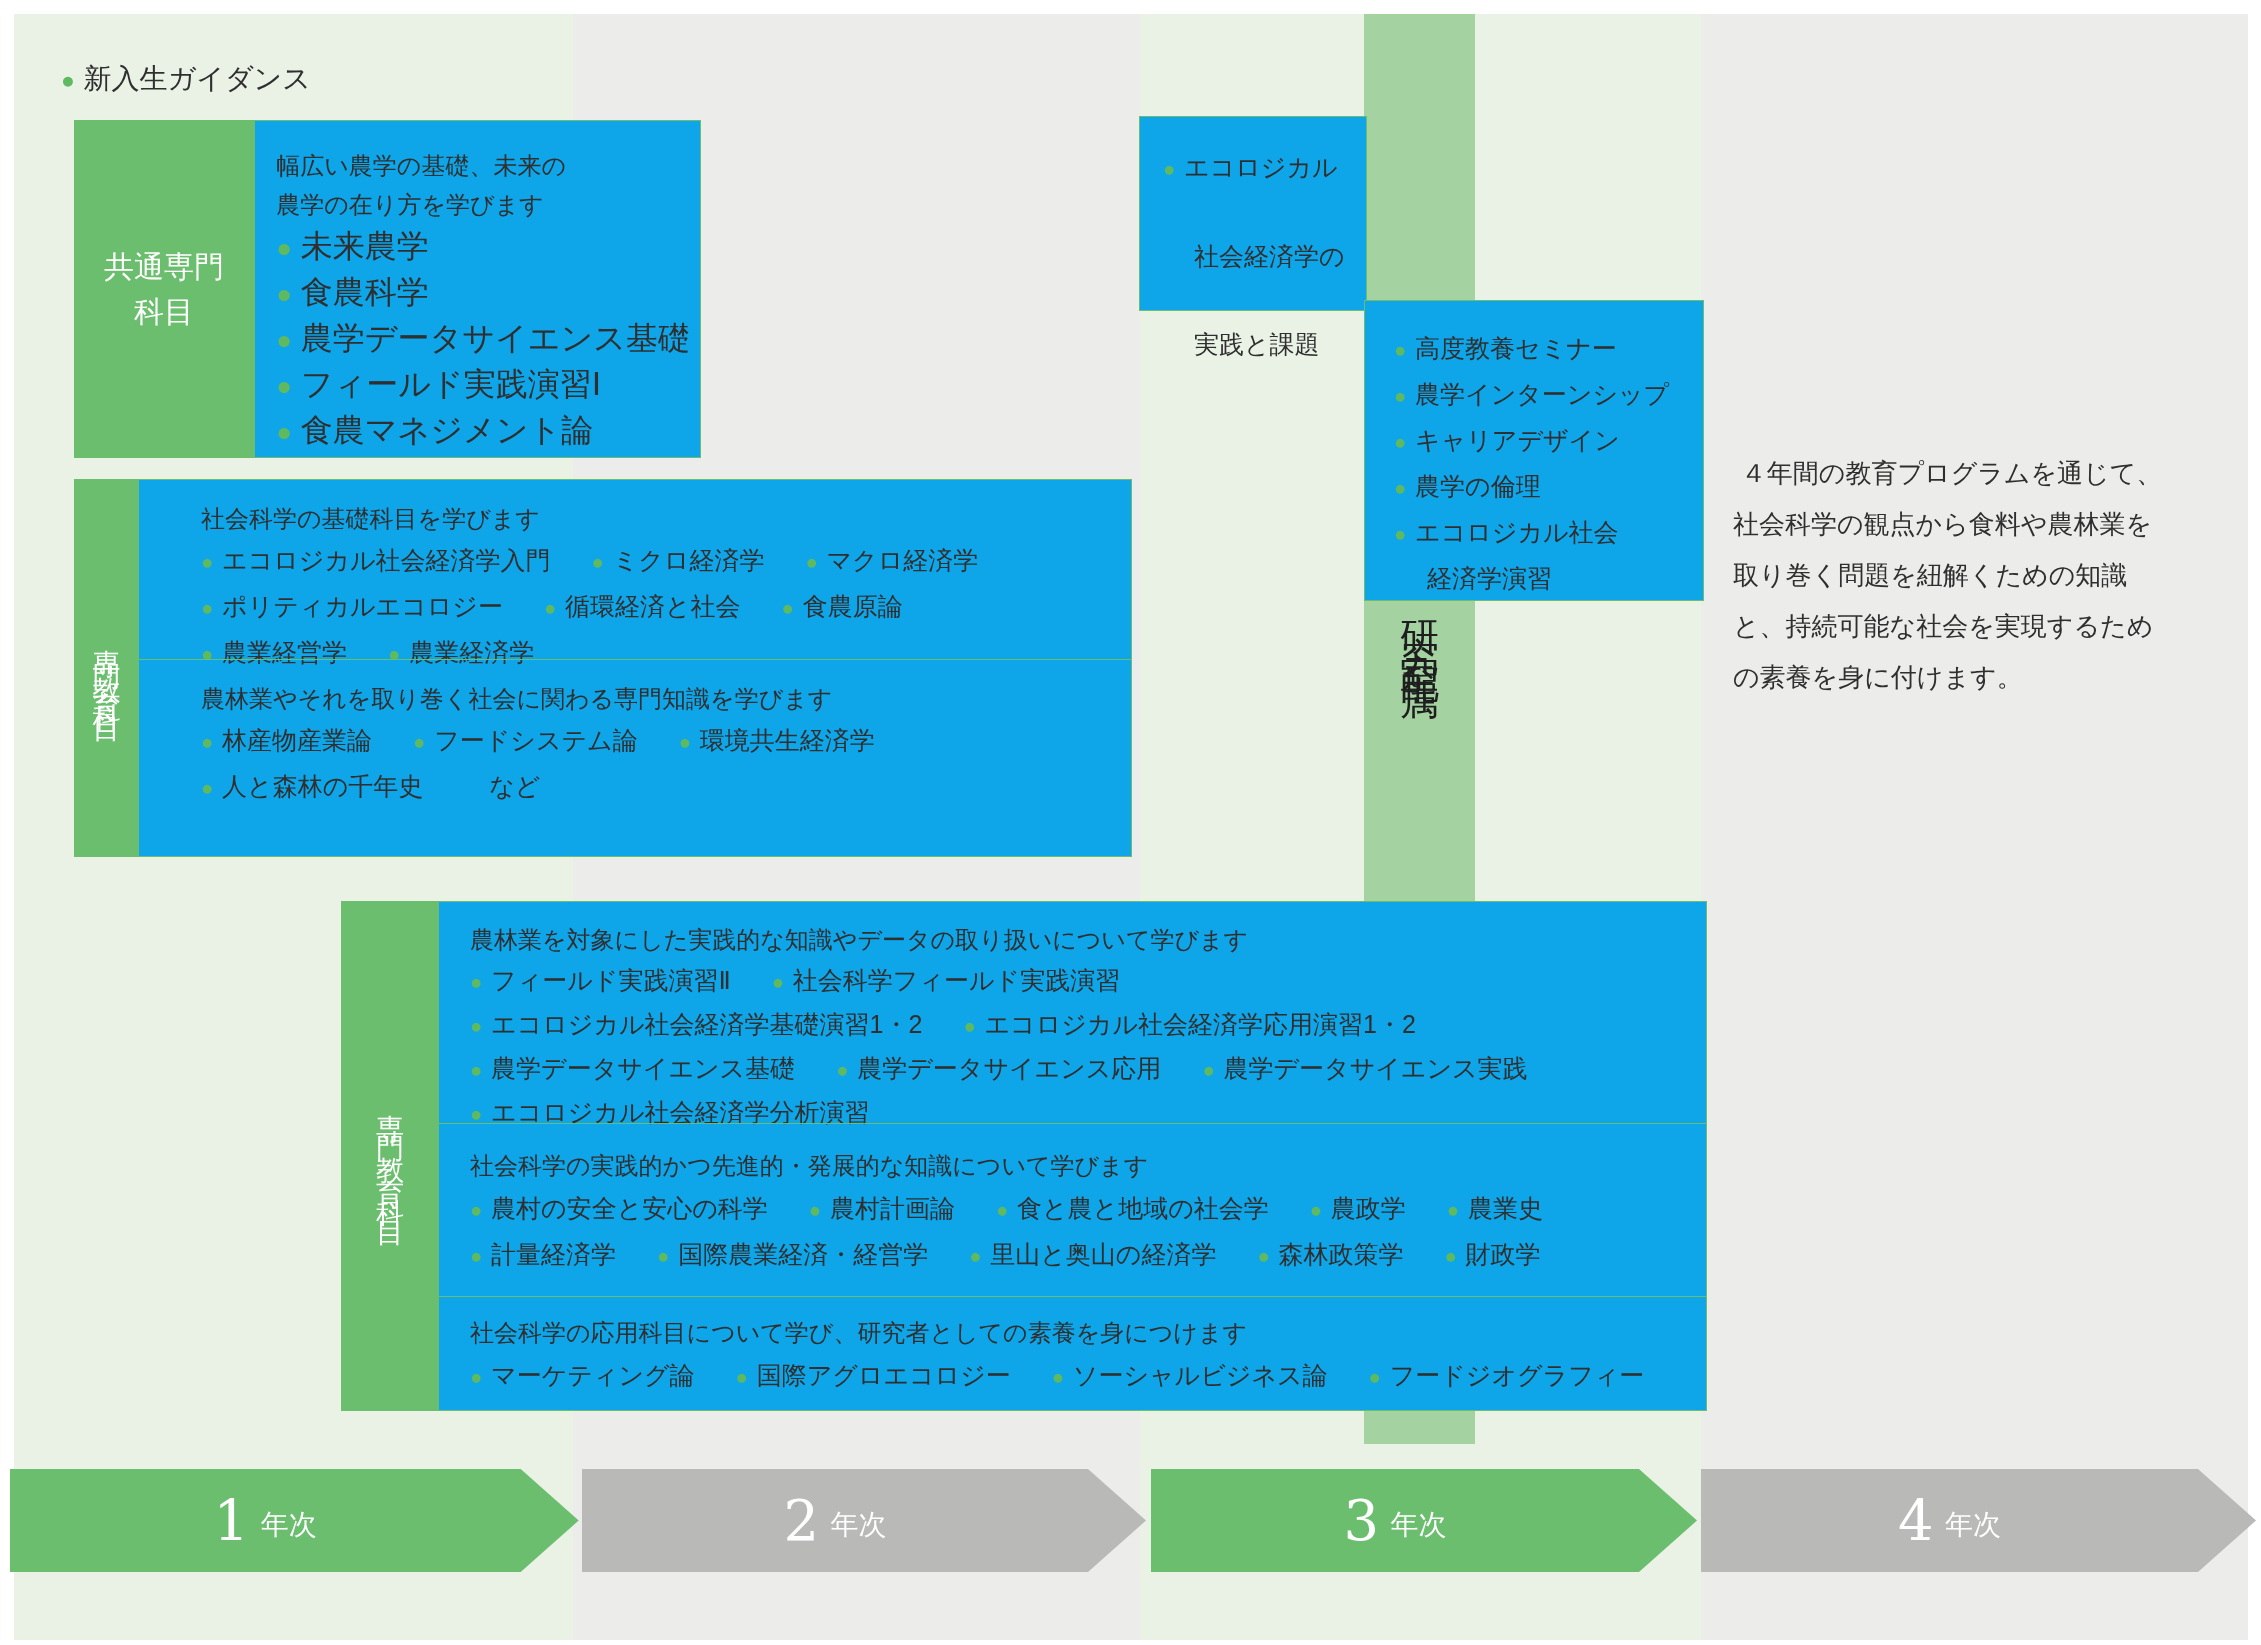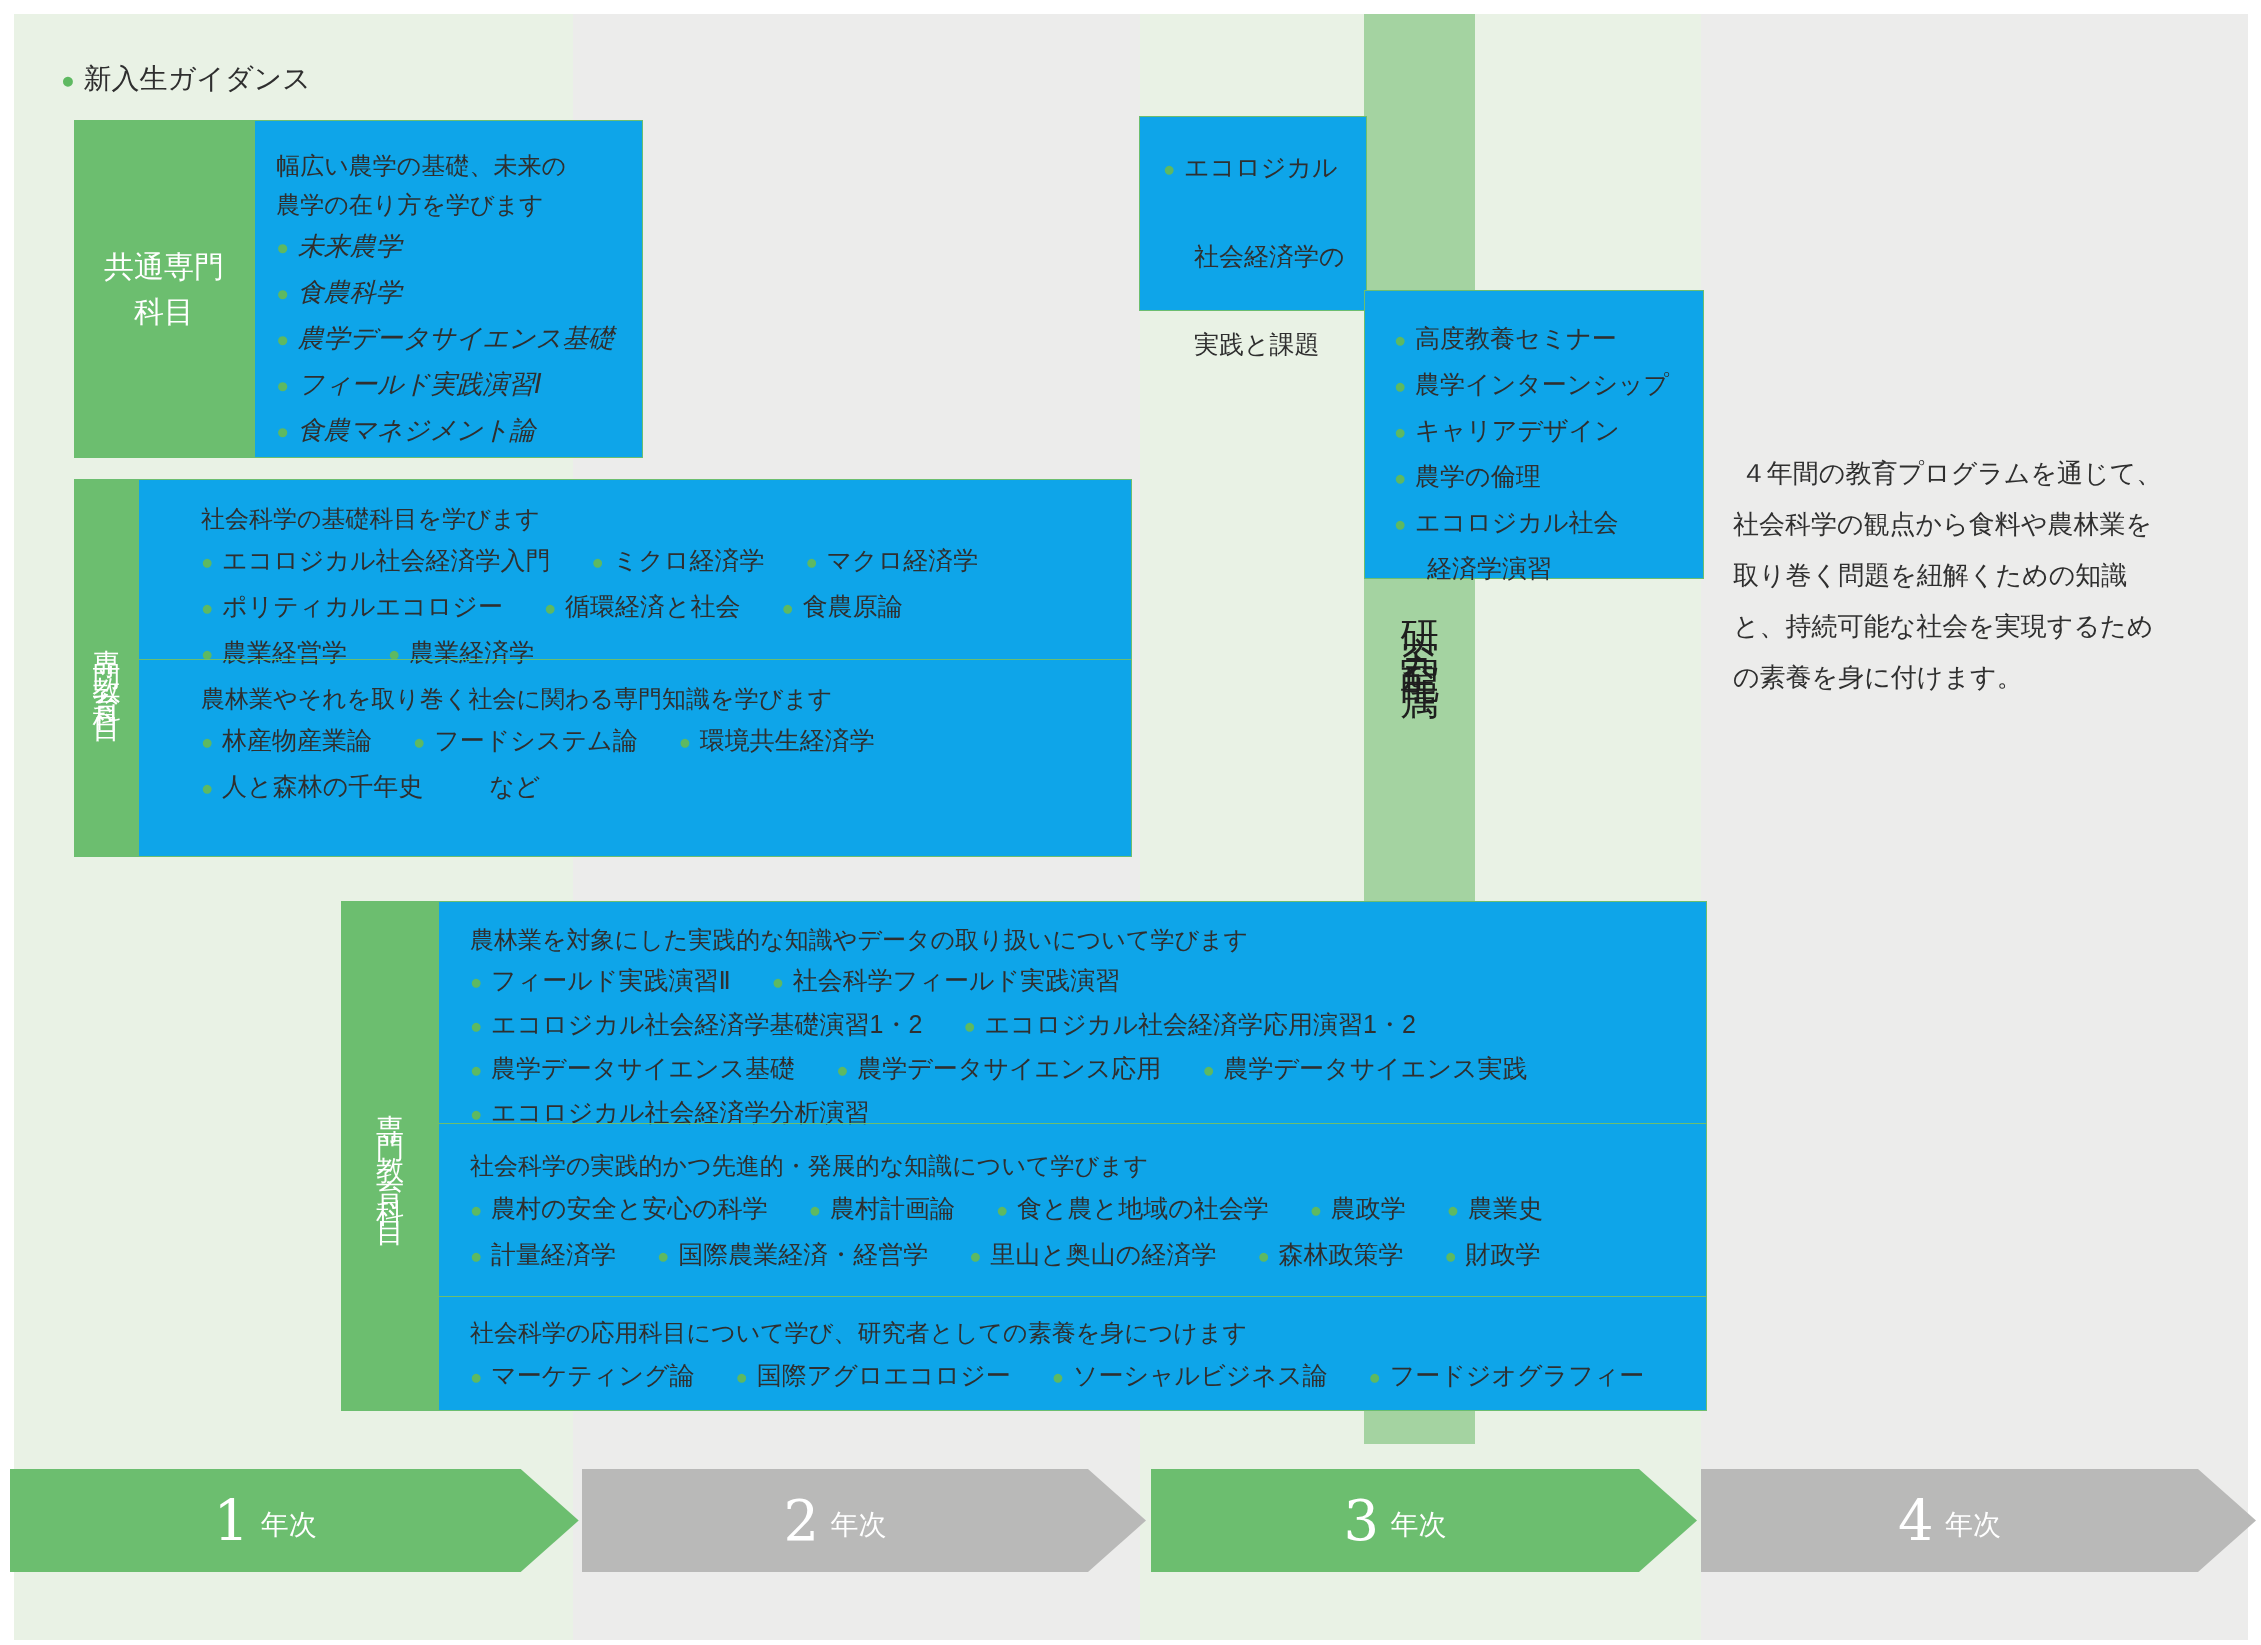--- a/index.html
+++ b/index.html
@@ -26,21 +26,21 @@
   .sec { padding-left: 0; }
   .sec + .sec { border-top: 1.9px solid #6cbe6f; }
   .intro { font-size: 24px; }
   .cline { display: flex; gap: 41px; font-size: 25px; align-items: baseline; }
 
   
   .box-common { left: 74px; top: 120px; width: 569px; height: 338px; }
   .box-common .glabel { width: 180px; flex-direction: column; font-size: 30px; line-height: 45px; }
   .box-common .content { padding: 25px 9.7px 0 21.3px; }
   .box-common .intro { line-height: 39px; font-size: 24px; }
-  .box-common .cline { line-height: 44px; font-size: 26px; font-style: italic; }
+  .box-common .cline { line-height: 44px; font-size: 32px; }
 
   
   .box-upper { left: 74px; top: 479px; width: 1058px; height: 378px; flex-direction: row; }
   .box-upper .glabel { width: 64px; }
   .box-upper .content { padding: 0; }
   .box-upper .sec { padding: 19.4px 9.7px 0 62px; }
   .box-upper .sec1 { height: 179px; }
   .box-upper .sec2 { height: 198px; }
   .box-upper .intro { line-height: 39px; }
   .box-upper .cline { line-height: 45px; }
@@ -48,21 +48,21 @@
   
   .vtext { writing-mode: vertical-rl; text-orientation: upright; }
 
   
   .box-eco { left: 1139px; top: 116px; width: 228px; height: 195px; z-index: 2; }
   .box-eco .content { padding: 25px 7.8px 0 23px; gap: 37px; }
   .box-eco .line { font-size: 25px; line-height: 51px; white-space: nowrap; }
   .box-eco .line.ind { padding-left: 31px; }
 
   
-  .box-seminar { left: 1364px; top: 290px; width: 340px; height: 289px; }
+  .box-seminar { left: 1364px; top: 306px; width: 340px; height: 289px; align-items: center; }
   .box-seminar .content { padding: 25px 5.8px 0 29px; }
   .box-seminar .line { font-size: 25px; line-height: 44px; white-space: nowrap; }
   .box-seminar .cont { padding-left: 33px; }
 
   
   .lab-label { position: absolute; left: 1364px; top: 590px; width: 111px; height: 291px;
                display: flex; align-items: flex-start; justify-content: center; z-index: 2;
                font-size: 39px; letter-spacing: 15.5px; color: #1e1e1e; font-weight: 500; }
 
   

